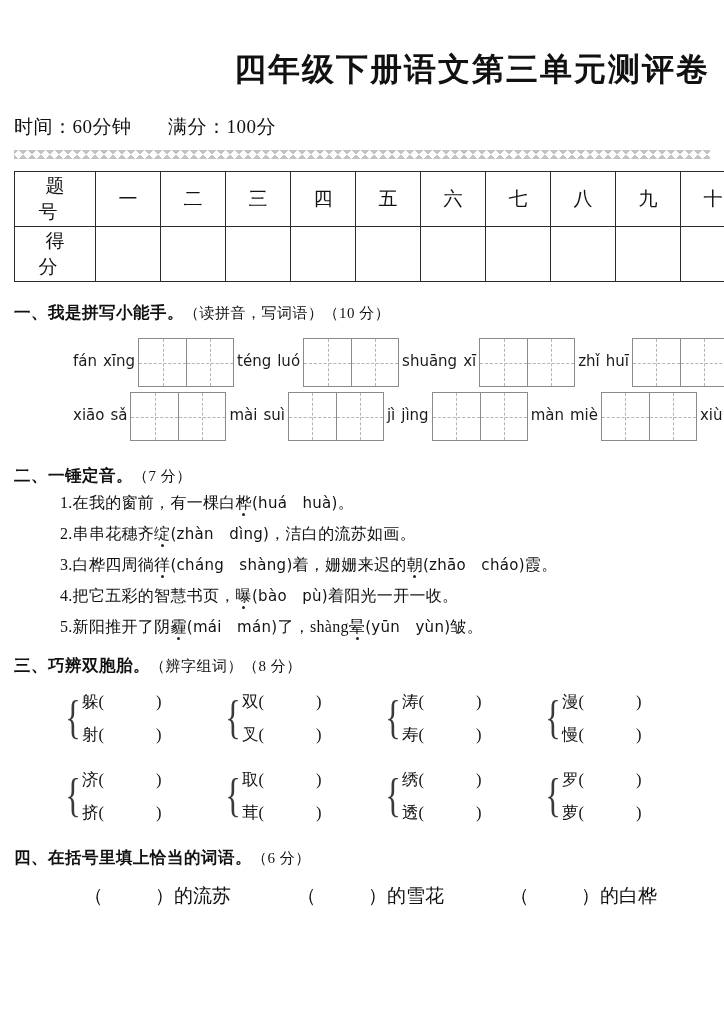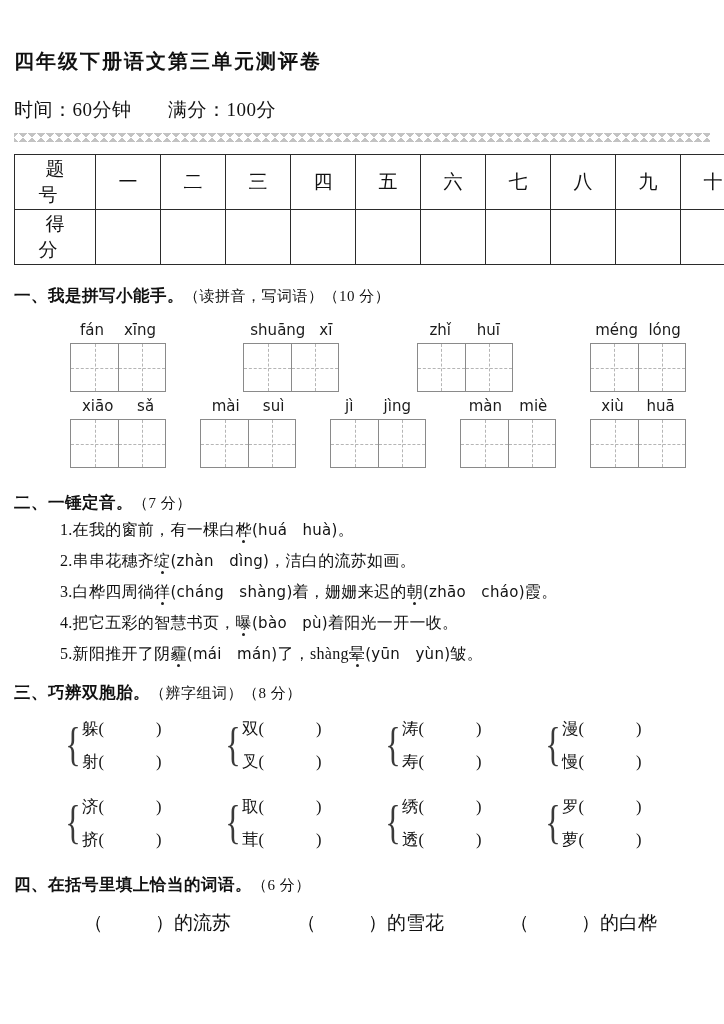--- a/index.html
+++ b/index.html
@@ -19,22 +19,22 @@
   .page {
     position: relative;
     width: 724px;
     height: 1024px;
     box-sizing: border-box;
     padding: 0 14px;
   }
 
   
   .title {
-    text-align: left;
-    font-size: 20px;
+    text-align: right;
+    font-size: 32px;
     font-weight: bold;
     letter-spacing: 2px;
     margin-top: 48px;
     font-family: "DejaVu Serif", "Liberation Serif", serif;
   }
 
   .meta-line {
     text-align: left;
     font-size: 19px;
     margin-top: 22px;
@@ -91,21 +91,21 @@
     font-family: "Liberation Serif", "DejaVu Serif", serif;
   }
 
   
   .py-row {
     display: flex;
     justify-content: space-between;
     padding: 0 24px 0 56px;
     margin-top: 14px;
   }
-  .py-group { display: flex; flex-direction: column; align-items: center; }
+  .py-group { display: flex; align-items: center; }
   .py-labels {
     display: flex;
     width: 100%;
     justify-content: space-around;
     font-size: 15px;
     font-family: "DejaVu Sans", "Liberation Sans", sans-serif;
     color: #1a1a1a;
     margin-bottom: 4px;
     white-space: nowrap;
   }
@@ -261,20 +261,30 @@
         <span>fán</span>
         <span>xīng</span>
       </div>
       <div class="tzg">
           <div class="cell"></div>
           <div class="cell"></div>
         </div>
     </div>
     <div class="py-group">
       <div class="py-labels">
+        <span>téng</span>
+        <span>luó</span>
+      </div>
+      <div class="tzg">
+          <div class="cell"></div>
+          <div class="cell"></div>
+        </div>
+    </div>
+    <div class="py-group">
+      <div class="py-labels">
         <span>shuāng</span>
         <span>xī</span>
       </div>
       <div class="tzg">
           <div class="cell"></div>
           <div class="cell"></div>
         </div>
     </div>
     <div class="py-group">
       <div class="py-labels">

